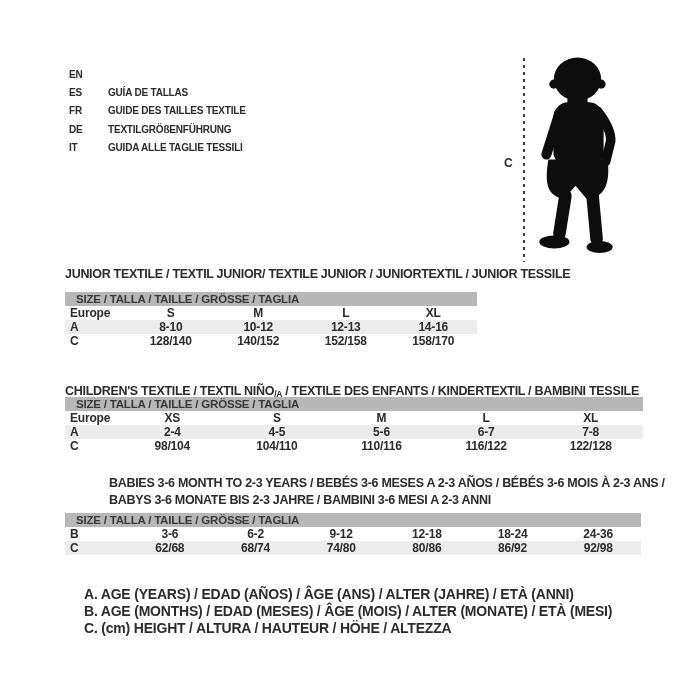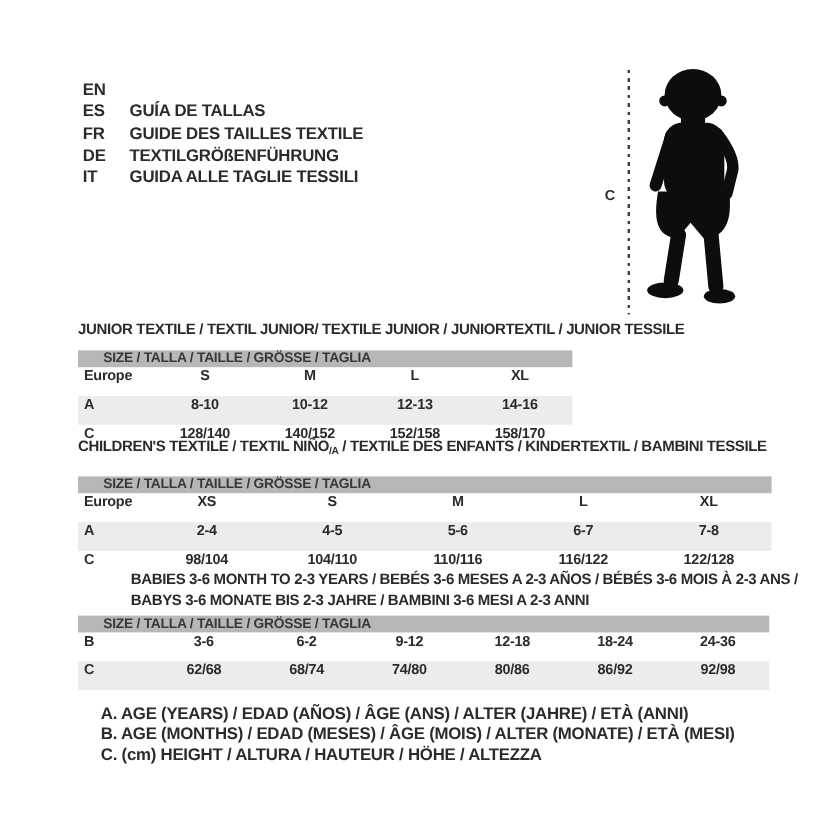--- a/index.html
+++ b/index.html
@@ -11,50 +11,50 @@
   html,body{margin:0;padding:0;}
   body{
     width:700px;height:700px;background:#ffffff;position:relative;overflow:hidden;
     font-family:"Liberation Sans", sans-serif;font-weight:700;color:var(--text);
     -webkit-font-smoothing:antialiased;
   }
   .abs{position:absolute;}
 
   
   .lang-block{left:69px;top:65px;letter-spacing:-0.2px;}
-  .lang-row{display:flex;height:18.3px;align-items:center;font-size:14px;}
+  .lang-row{display:flex;height:18.3px;align-items:center;font-size:10px;}
   .lang-code{width:39px;}
   .lang-label{white-space:nowrap;}
 
   
   .dashed-line{
     left:523px;top:58px;width:2px;height:204px;
     background:repeating-linear-gradient(to bottom,#3c3c3c 0 3px,transparent 3px 7px);
   }
   .c-label{left:504px;top:156px;font-size:12px;}
   .baby{left:531px;top:57px;color:var(--silhouette);}
 
   
   .t-title{position:absolute;font-size:12.5px;white-space:nowrap;letter-spacing:-0.3px;line-height:17px;}
   .t-title .sub{font-size:8.5px;vertical-align:-2px;}
   .t-grid{position:absolute;}
   .t-head{
     height:14px;background:var(--header-bar);color:#383838;
-    display:flex;align-items:center;padding-left:21px;font-size:11.5px;letter-spacing:-0.2px;
-  }
-  .t-row{height:24px;display:flex;align-items:flex-start;font-size:12px;letter-spacing:-0.2px;}
+    display:flex;align-items:center;padding-left:11px;font-size:11.5px;letter-spacing:-0.2px;
+  }
+  .t-row{height:14px;display:flex;align-items:flex-end;font-size:12px;letter-spacing:-0.2px;}
   .t-row.alt{background:var(--row-alt);}
   .t-label{padding-left:5px;}
   .t-cell{flex:1;text-align:center;}
 
   .tg-1 .t-title{left:65px;top:266px;}
   .tg-1 .t-grid{left:65px;top:292px;width:412px;}
   .tg-1 .t-label{width:57px;}
 
-  .tg-2 .t-title{left:65px;top:364px;}
+  .tg-2 .t-title{left:65px;top:383px;}
   .tg-2 .t-grid{left:65px;top:397px;width:578px;}
   .tg-2 .t-label{width:50px;}
 
   .tg-3 .t-title{left:65px;top:475px;margin-left:44px;}
   .tg-3 .t-grid{left:65px;top:513px;width:576px;}
   .tg-3 .t-label{width:57px;}
 
   
   .legend{left:65px;top:586px;}
   .legend-line{height:16.7px;display:flex;align-items:center;font-size:14px;letter-spacing:-0.2px;white-space:nowrap;margin-left:19px;}

